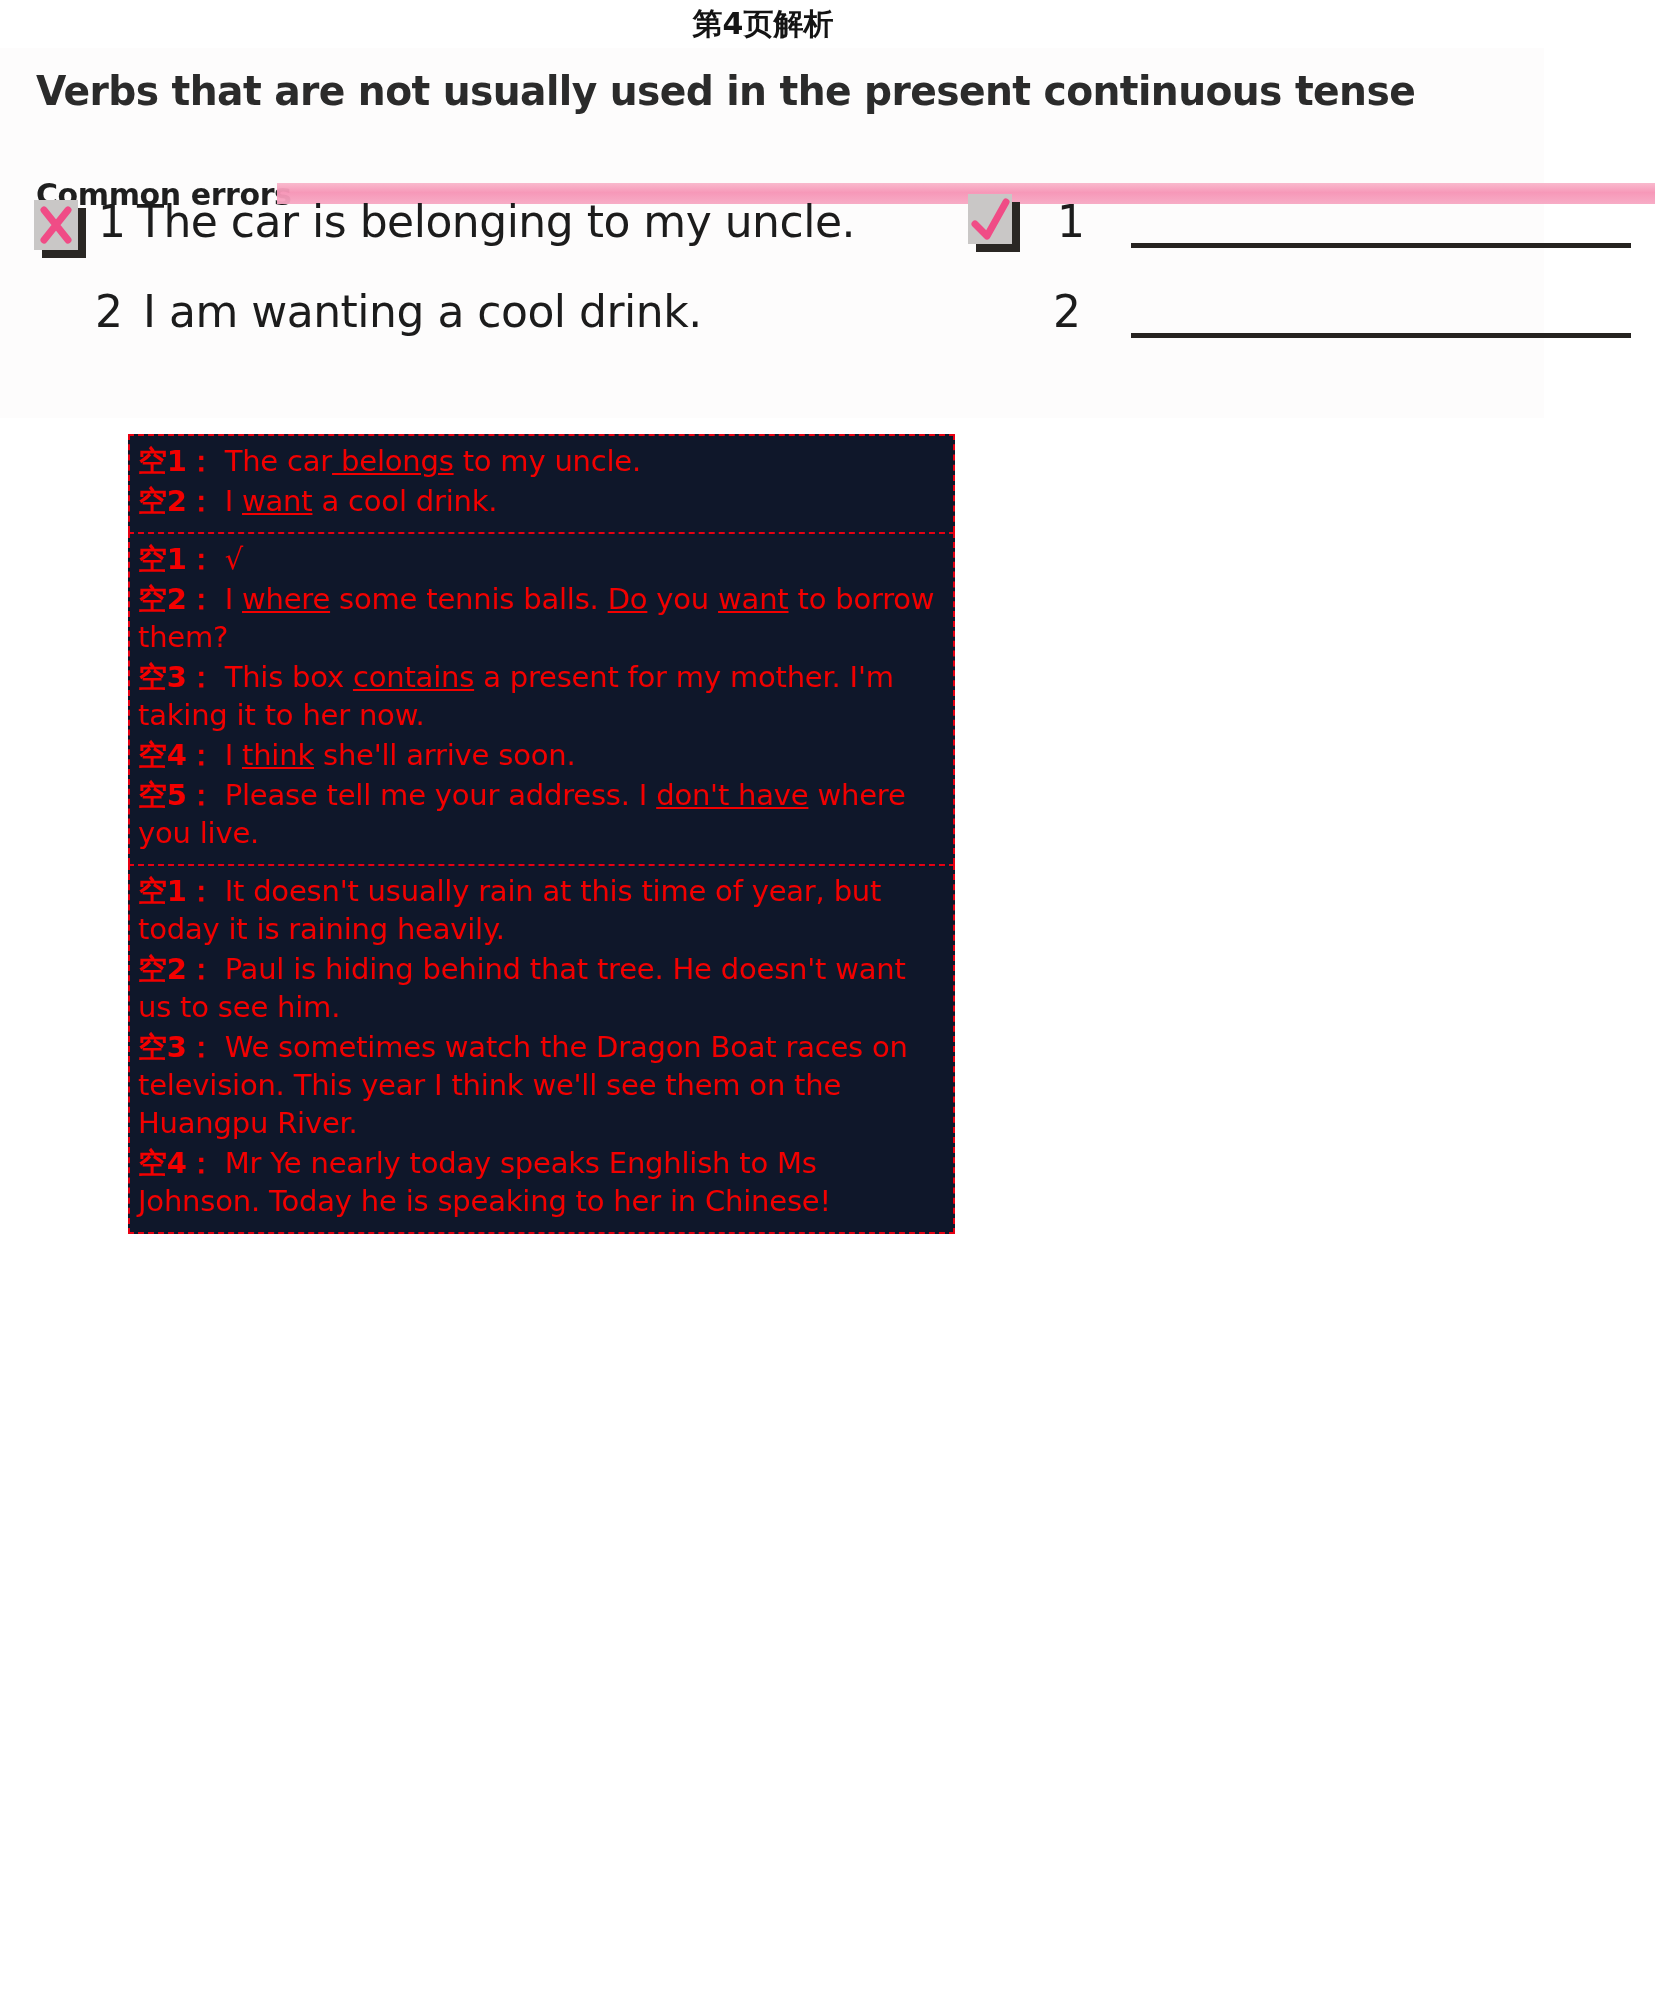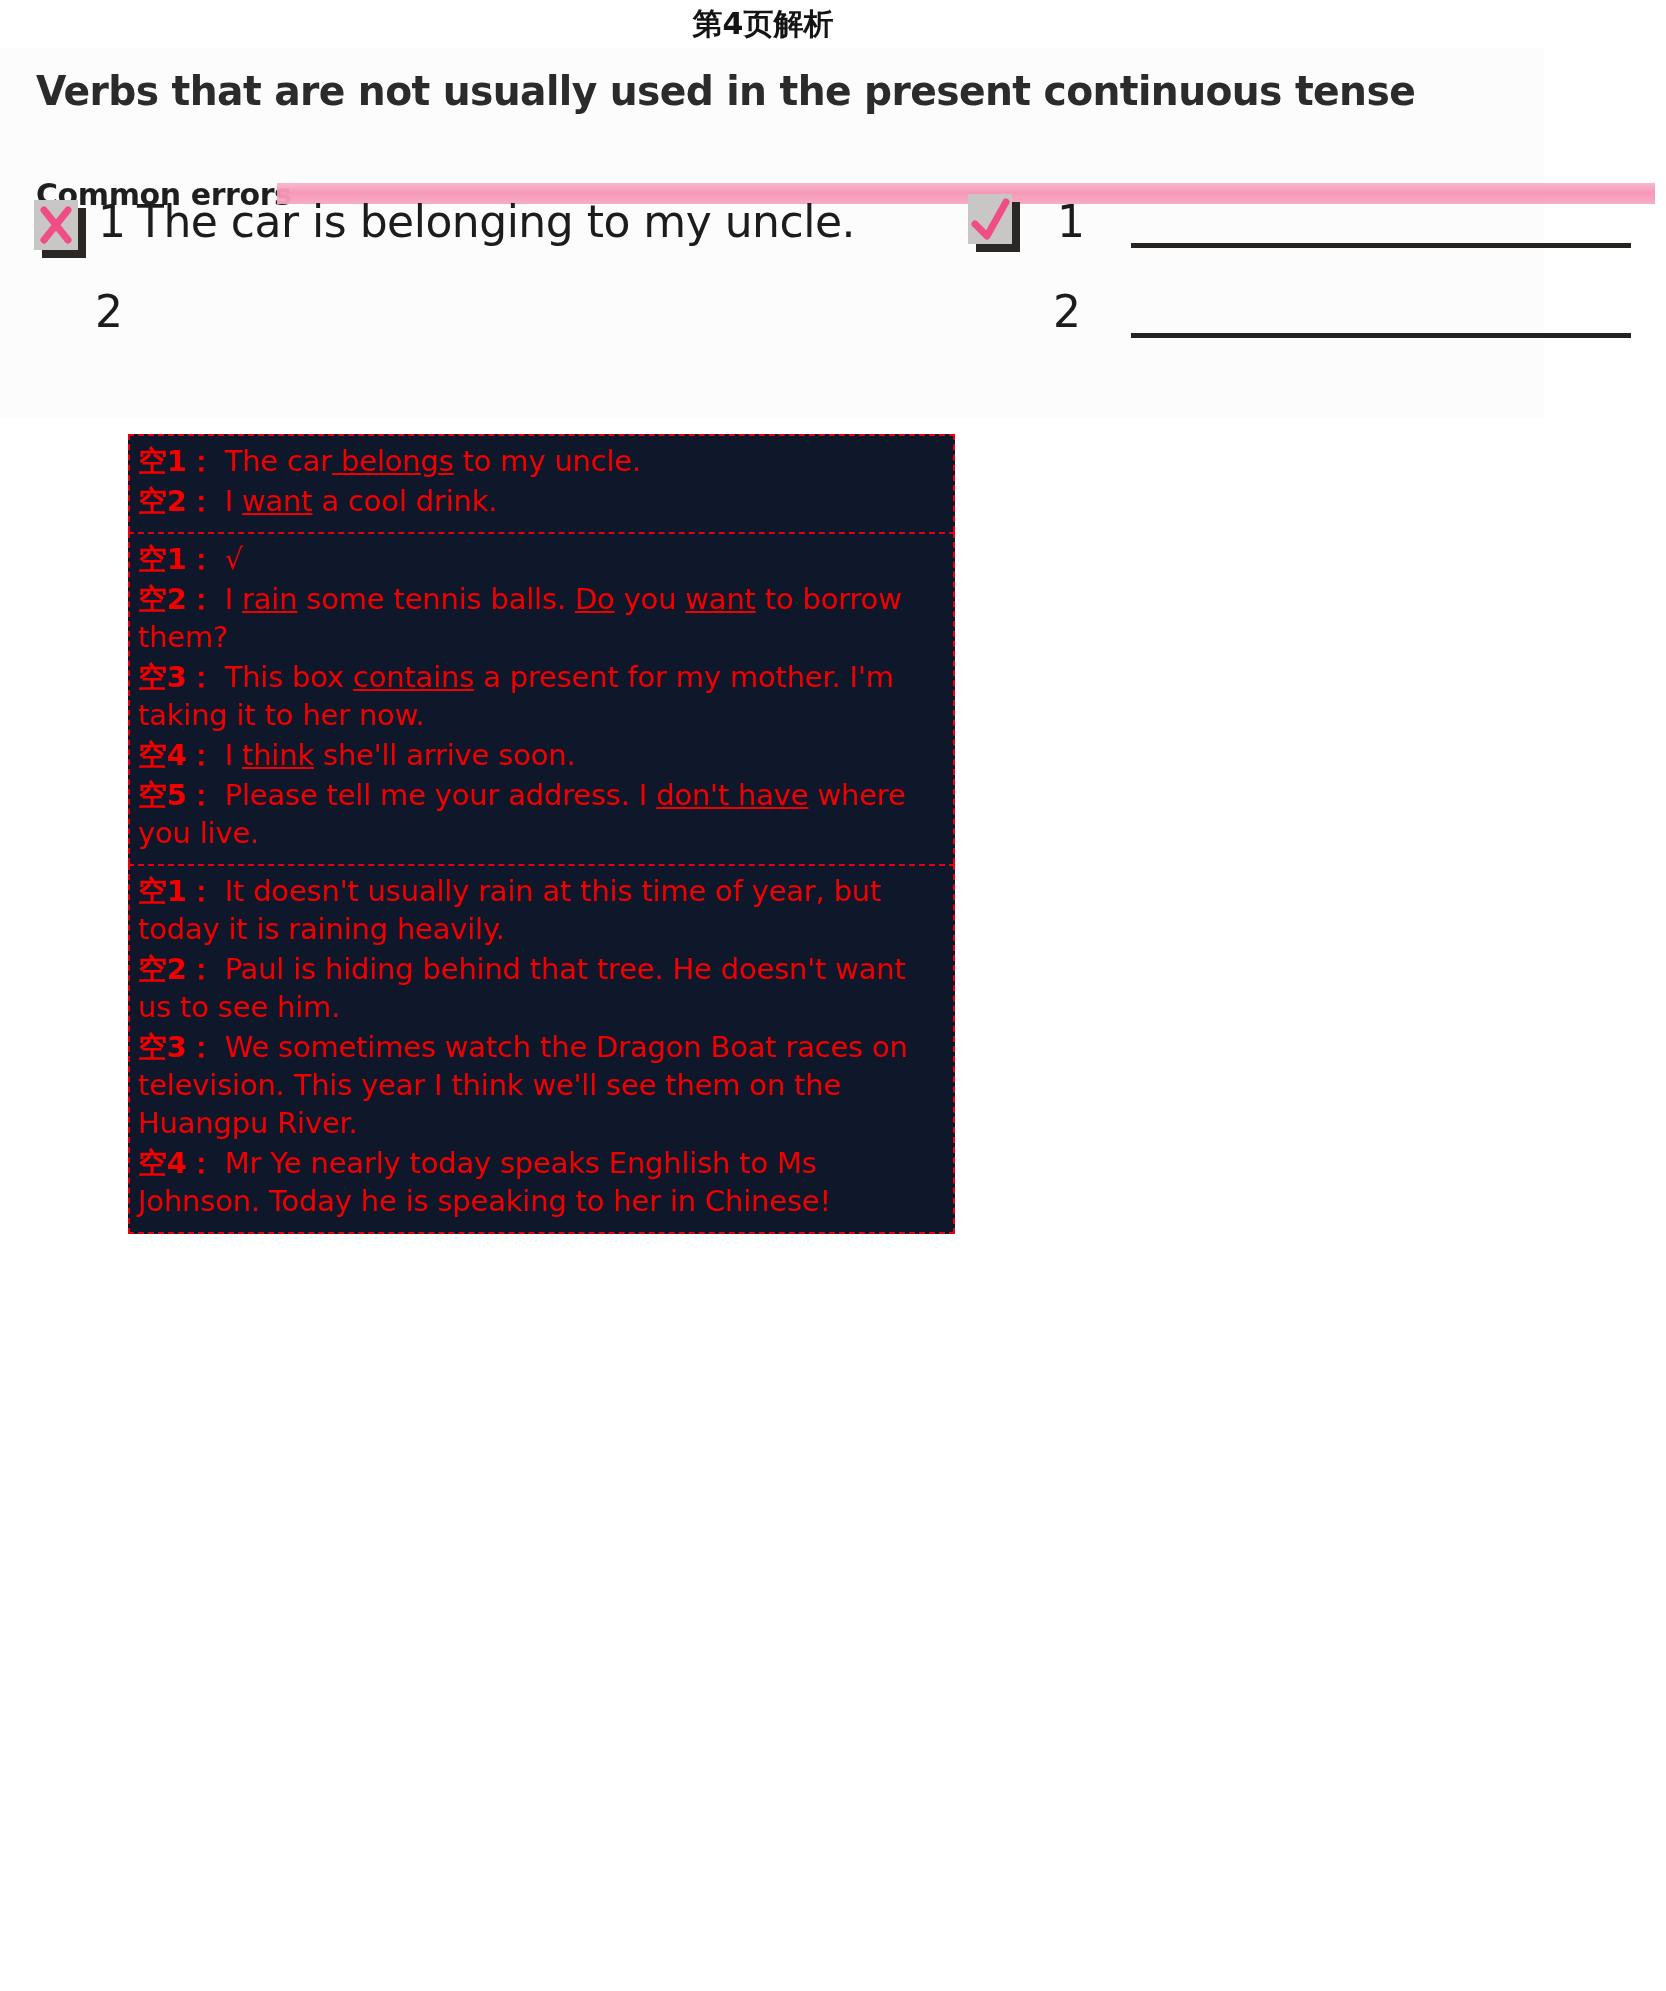--- a/index.html
+++ b/index.html
@@ -172,20 +172,21 @@
     <div class="plate"></div>
     <svg width="52" height="58" viewBox="0 0 52 58" aria-hidden="true">
       <path d="M10 10 L34 40 M34 10 L10 40" stroke="#f04c86" stroke-width="7" stroke-linecap="round" fill="none"></path>
     </svg>
   </div>
 
   <div class="ex-num" style="left:98px; top:148px;">1</div>
   <div class="ex-sentence" style="left:137px; top:148px;">The car is belonging to my uncle.</div>
 
   <div class="ex-num" style="left:95px; top:238px;">2</div>
+  <div class="ex-sentence" style="left:143px; top:238px;">I am wanting a cool drink.</div>
 
   <div class="ex-icon" style="left:968px; top:146px;">
     <div class="shadow"></div>
     <div class="plate"></div>
     <svg width="52" height="58" viewBox="0 0 52 58" aria-hidden="true">
       <path d="M7 30 L19 42 L38 8" stroke="#f04c86" stroke-width="7" stroke-linecap="round" stroke-linejoin="round" fill="none"></path>
     </svg>
   </div>
 
   <div class="ex-num" style="left:1057px; top:148px;">1</div>
@@ -209,21 +210,21 @@
     </p>
   </div>
 
   <div class="ann-box">
     <p class="ann-line">
       <span class="ann-label">空1：</span>
       <span>√</span>
     </p>
     <p class="ann-line">
       <span class="ann-label">空2：</span>
-      <span>I <u>rain</u> some tennis balls. <u>Do</u> you <u>want</u> to borrow them?</span>
+      <span>I <u>where</u> some tennis balls. <u>Do</u> you <u>want</u> to borrow them?</span>
     </p>
     <p class="ann-line">
       <span class="ann-label">空3：</span>
       <span>This box <u>contains</u> a present for my mother. I'm taking it to her now.</span>
     </p>
     <p class="ann-line">
       <span class="ann-label">空4：</span>
       <span>I <u>think</u> she'll arrive soon.</span>
     </p>
     <p class="ann-line">

